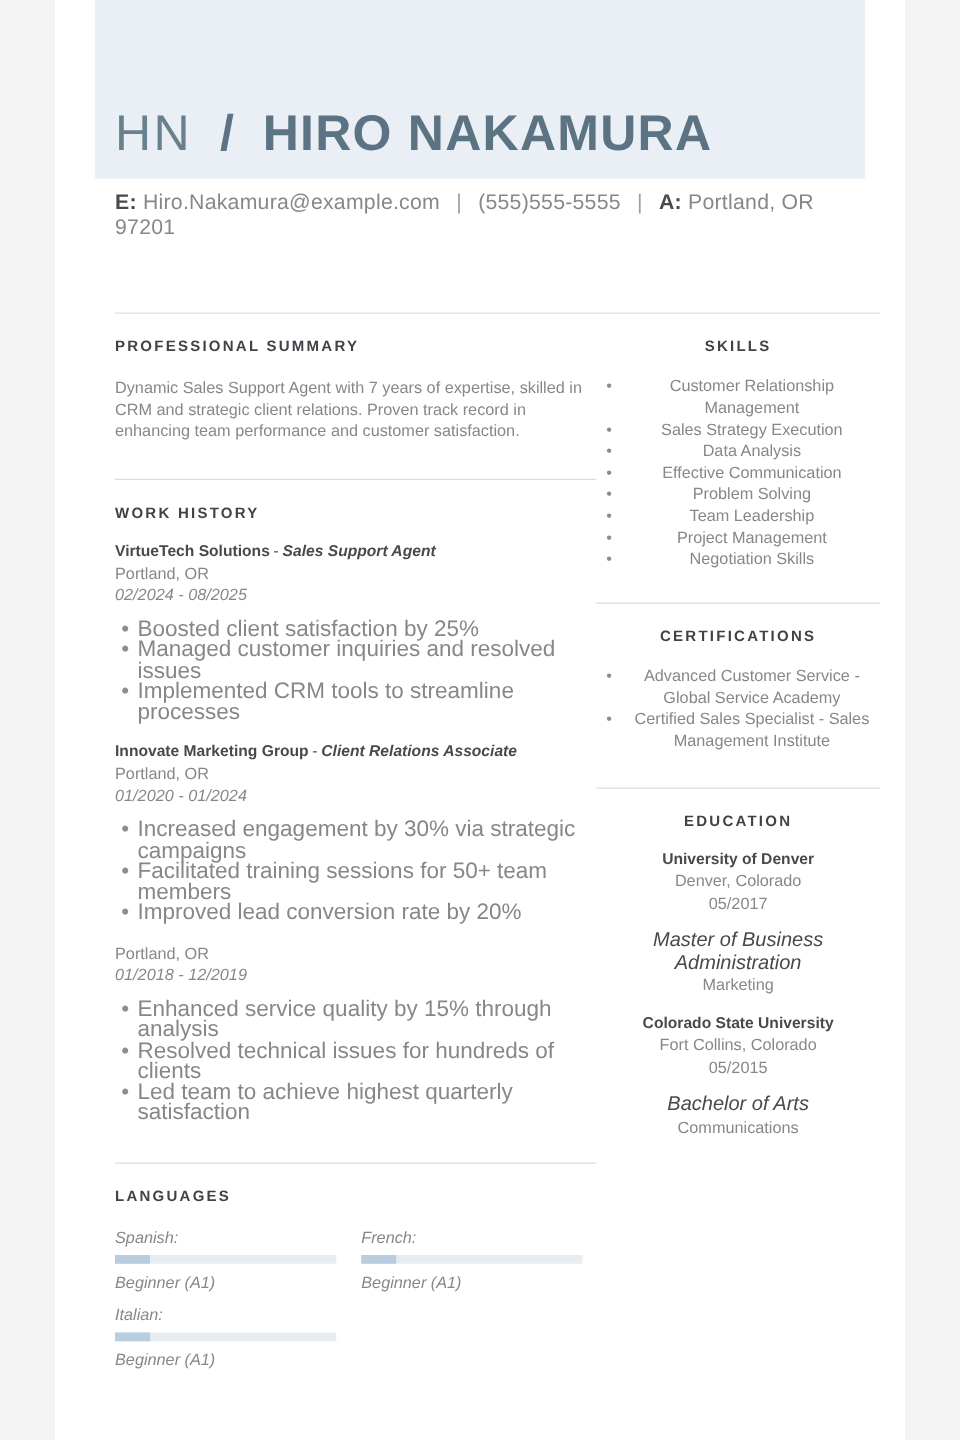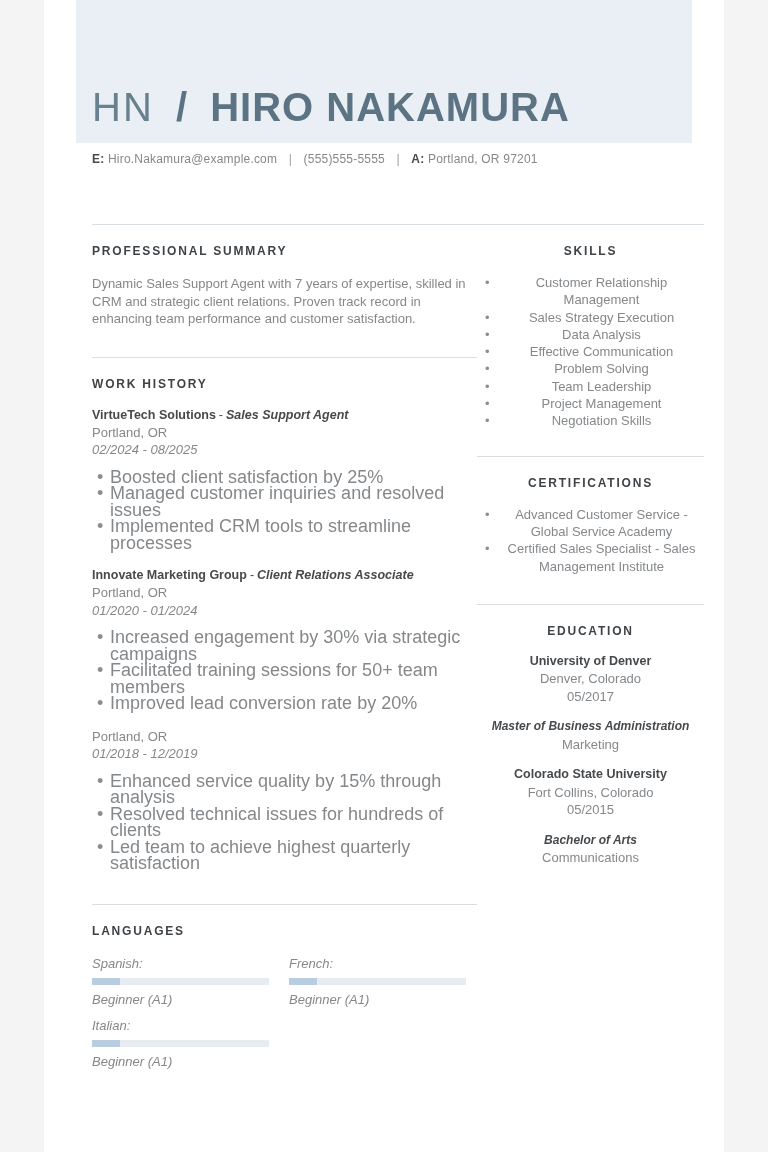--- a/index.html
+++ b/index.html
@@ -25,21 +25,21 @@
     display:flex;align-items:flex-end;
   }
   .title{
     padding:0 0 16px 16px;font-size:40px;line-height:1;
     letter-spacing:1px;white-space:nowrap;
   }
   .title .initials{font-weight:400;color:#69808f;letter-spacing:2px;}
   .title .slash{font-weight:600;color:var(--title);margin:0 10px;}
   .title .name{font-weight:700;color:var(--title);}
   .contact{
-    margin:9px 48px 0;font-size:12px;color:var(--body);
+    margin:9px 48px 0;font-size:17px;color:var(--body);
     letter-spacing:.2px;
   }
   .contact b{color:var(--dark);font-weight:700;}
   .contact .sep{margin:0 8px;color:#9aa0a5;}
   
   .columns{display:flex;margin:58px 48px 0;}
   .col-left{width:385px;flex:0 0 385px;}
   .col-right{width:227px;flex:0 0 227px;text-align:center;}
   section{border-top:1px solid var(--divider);}
   .sec-head{
@@ -78,21 +78,21 @@
     color:var(--body);
   }
   ul.plain li::before{
     content:"\2022";position:absolute;left:8px;top:0;color:#8b8e91;
   }
   ul.certs{margin:16px 0 29px;}
   
   .edu-wrap{margin:15px 0 0;}
   .edu-block{margin-bottom:13px;}
   .edu-school{font-size:12.5px;font-weight:700;color:var(--dark);line-height:17.5px;}
-  .edu-degree{font-size:12px;font-weight:700;font-style:italic;color:var(--dark);line-height:17.5px;}
+  .edu-degree{font-size:16px;font-weight:400;font-style:italic;color:var(--dark);line-height:17.5px;}
   .edu-sub{font-size:13px;color:var(--body);line-height:17.5px;}
 </style>
 </head>
 <body>
 
 <div class="page">
 
   <div class="band">
     <h1 class="title">
       <span class="initials">HN</span>

